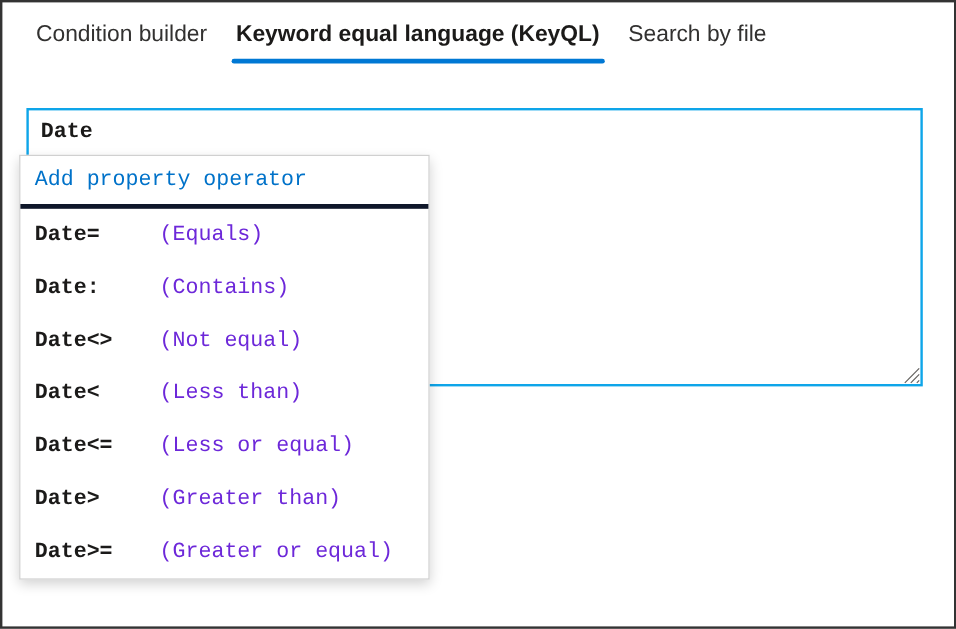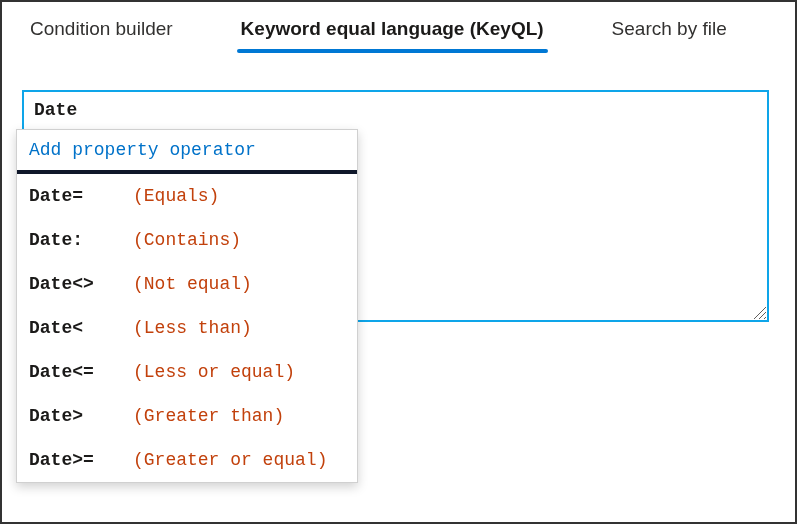--- a/index.html
+++ b/index.html
@@ -11,21 +11,21 @@
       font-family: "Segoe UI", -apple-system, BlinkMacSystemFont, sans-serif;
       background: #fff;
       width: 797px;
       height: 524px;
       border: 2px solid #333;
       position: relative;
       overflow: hidden;
     }
     .tabs {
       display: flex;
-      gap: 60px;
+      gap: 16px;
       padding: 16px 24px 0 24px;
       border-bottom: none;
     }
     .tab {
       font-size: 19px;
       color: #323130;
       padding: 0 4px 12px 4px;
       cursor: pointer;
       position: relative;
       white-space: nowrap;
@@ -102,21 +102,21 @@
       font-family: Consolas, "Courier New", monospace;
       font-size: 18px;
       font-weight: 700;
       color: #1b1a19;
       width: 104px;
       flex-shrink: 0;
     }
     .op-desc {
       font-family: Consolas, "Courier New", monospace;
       font-size: 18px;
-      color: #c2410c;
+      color: #6d28d9;
     }
   </style>
 </head>
 <body>
 
 <div class="tabs">
   <div class="tab">Condition builder</div>
   <div class="tab active">Keyword equal language (KeyQL)</div>
   <div class="tab">Search by file</div>
 </div>

